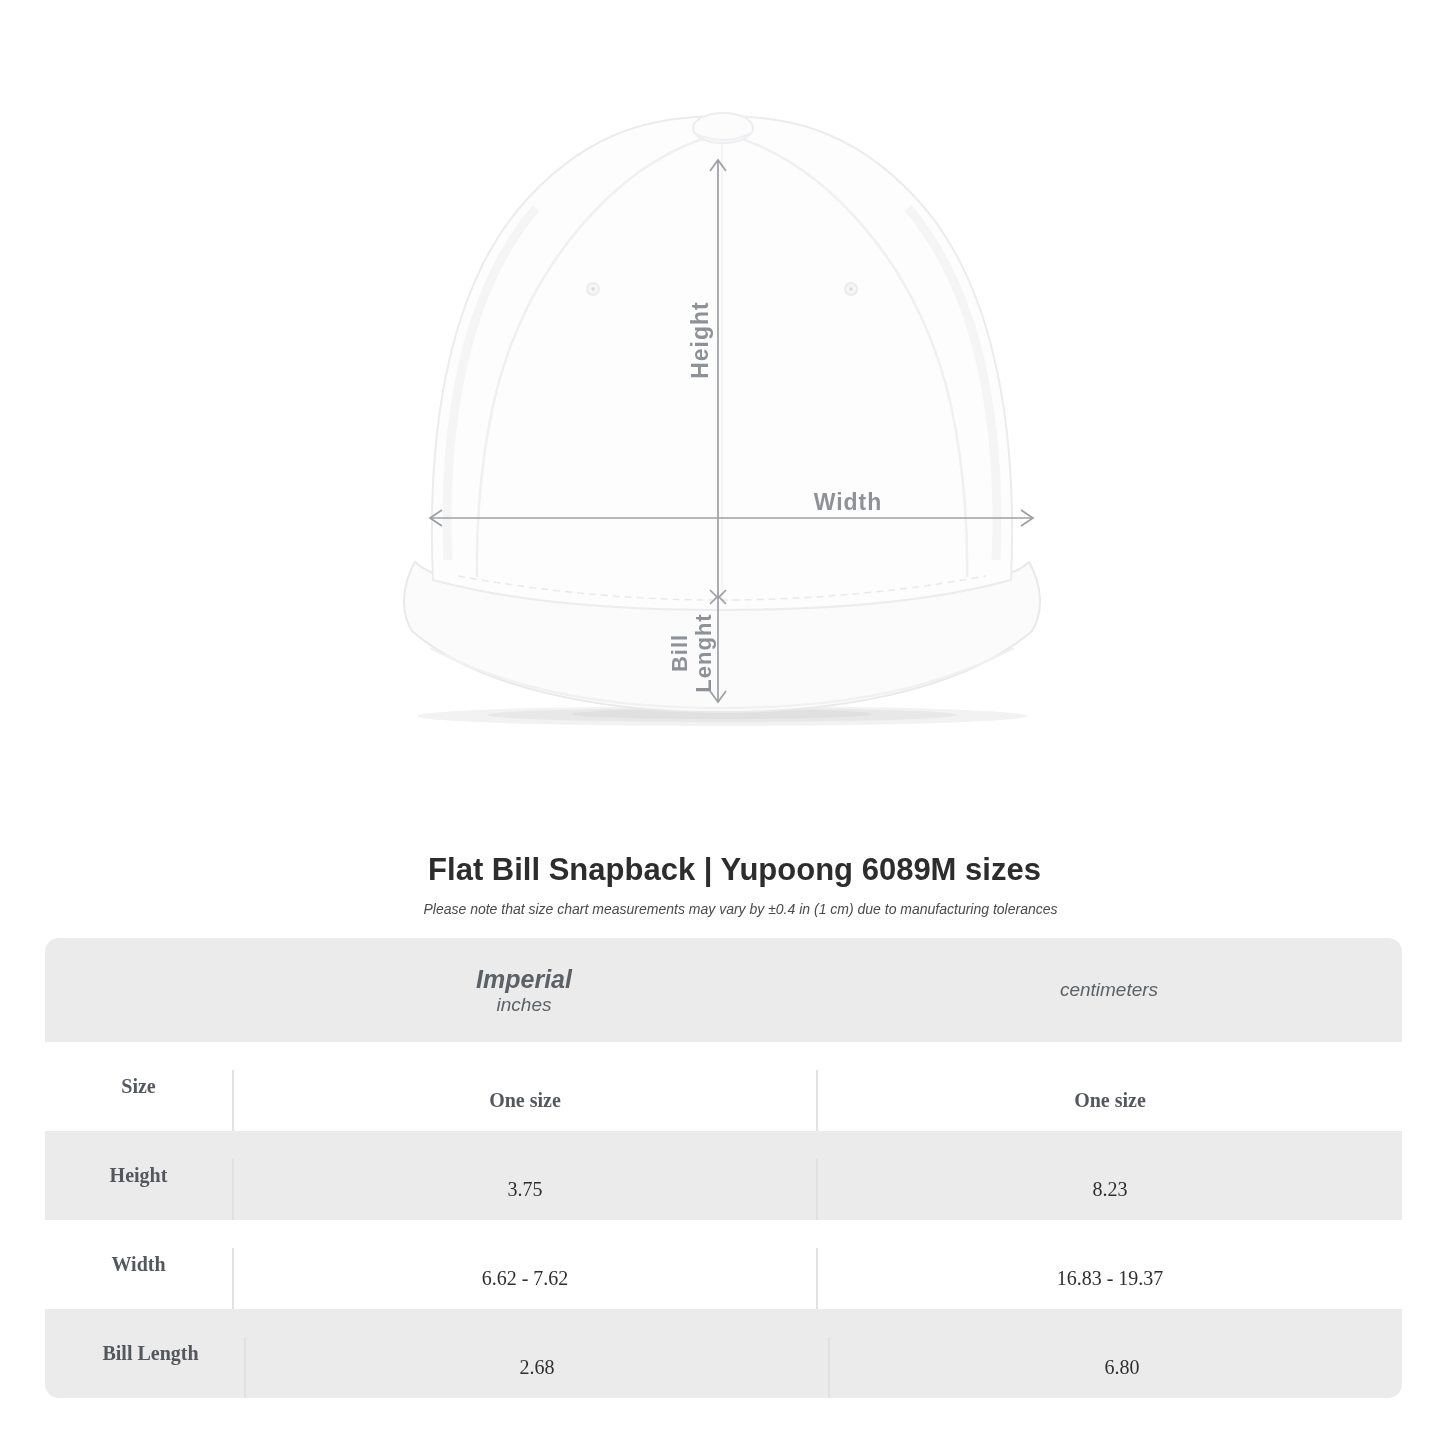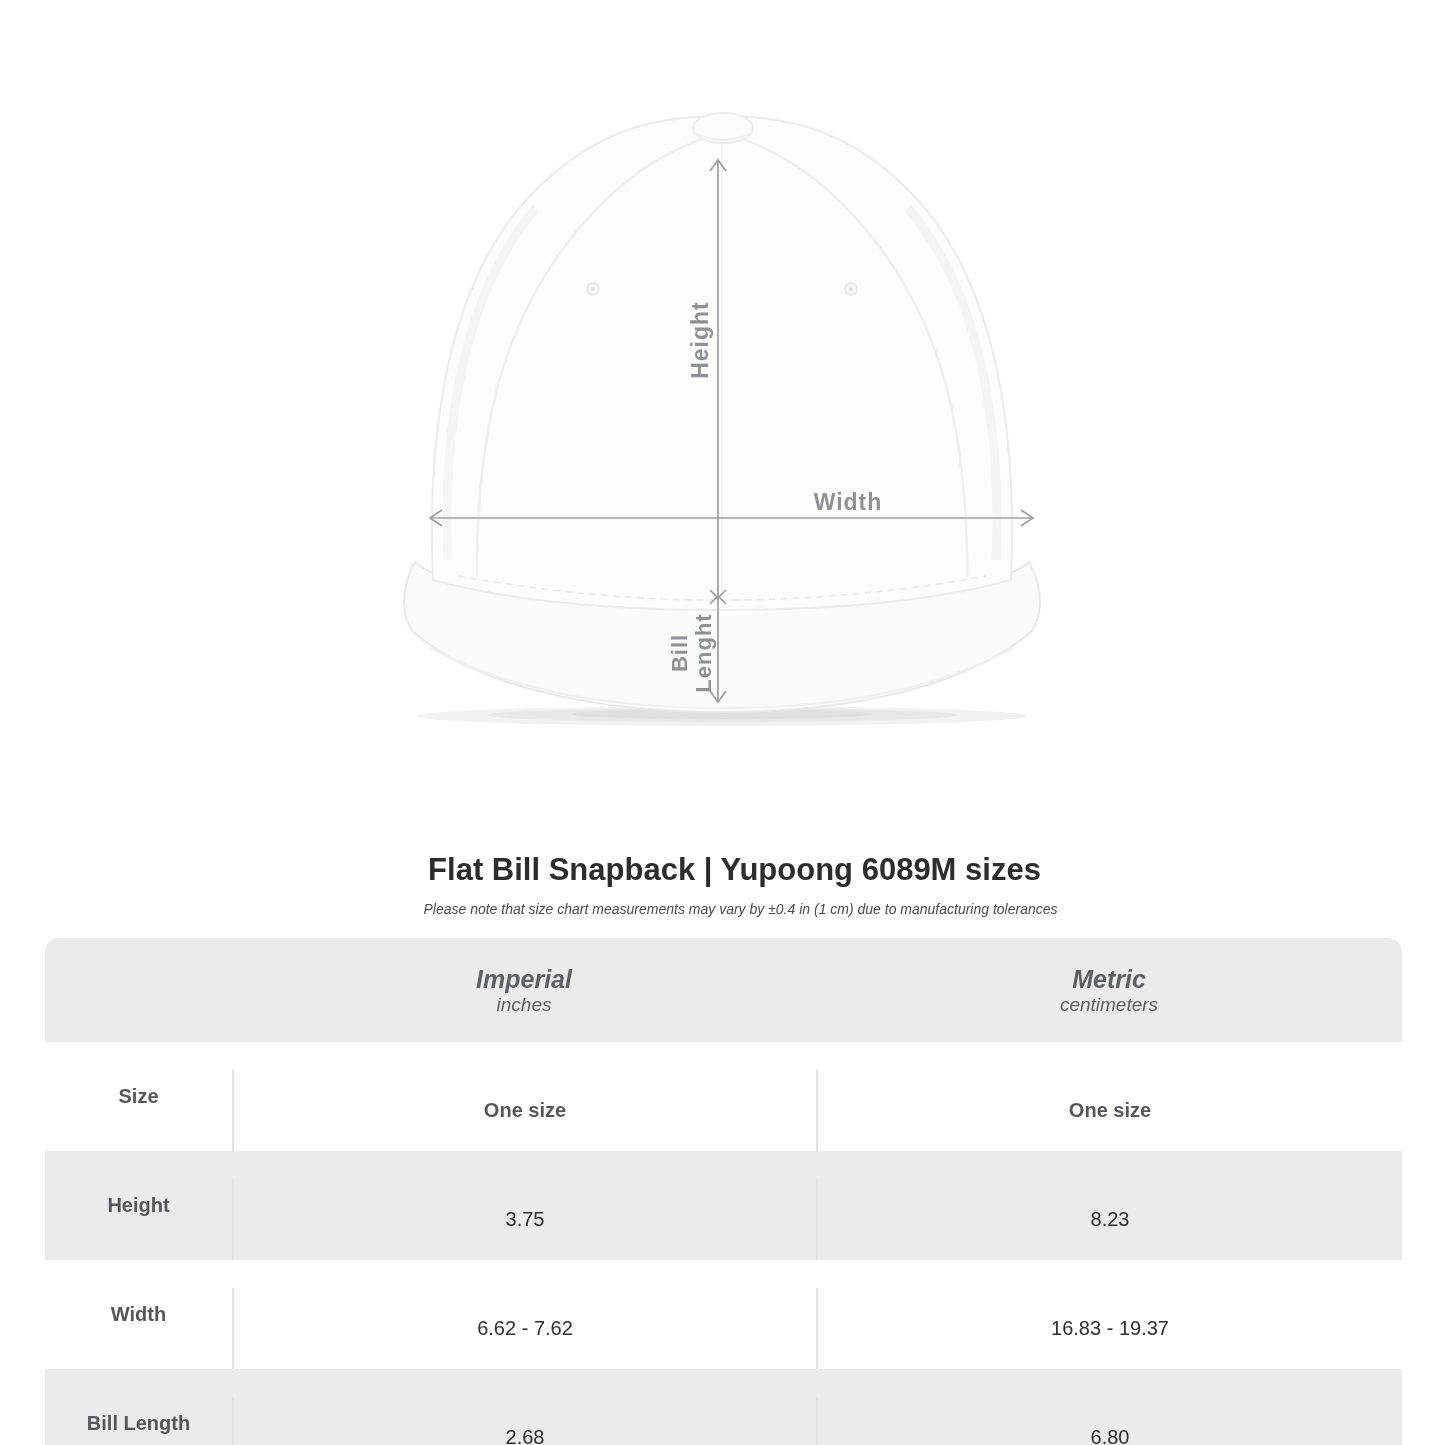--- a/index.html
+++ b/index.html
@@ -30,23 +30,23 @@
   }
   
   .size-table{position:absolute;left:45px;top:938px;width:1357px;}
   .thead{
     height:104px;background:var(--stripe,#ebebeb);border-radius:14px 14px 0 0;
     display:grid;grid-template-columns:187px 584px 586px;align-items:center;
   }
   .thead-cell{text-align:center;color:var(--header-text,#5c6165);}
   .thead-cell .h-main{font-size:25px;font-weight:bold;font-style:italic;line-height:1.2;}
   .thead-cell .h-sub{font-size:19px;font-style:italic;line-height:1.2;}
-  .trow{display:grid;grid-template-columns:187px 584px 586px;height:109px;}
+  .trow{display:grid;grid-template-columns:187px 584px 586px;height:89px;font-family:Liberation Serif, serif;}
   .trow.alt{background:var(--stripe,#ebebeb);}
-  .trow.last{border-radius:0 0 14px 14px;overflow:hidden;}
+  .trow.last{border-radius:0 0 14px 14px;overflow:hidden;padding-left:12px;}
   .tcell{display:flex;align-items:center;justify-content:center;font-size:20px;}
   .tcell.val{border-left:2px solid var(--separator,#e2e2e2);color:var(--value-color,#2f2f2f);margin-top:28px;}
   .tcell.rlabel{font-weight:bold;color:var(--label-color,#54585d);}
   .trow.onesize .tcell.val{font-weight:bold;color:var(--label-color,#54585d);}
 </style>
 </head>
 <body>
 
 <div class="page">
 
@@ -131,21 +131,20 @@
 
   <div class="size-table">
 
     <div class="thead">
       <div class="thead-cell"></div>
       <div class="thead-cell">
         <div class="h-main">Imperial</div>
         <div class="h-sub">inches</div>
       </div>
       <div class="thead-cell">
-        <div class="h-main">Metric</div>
         <div class="h-sub">centimeters</div>
       </div>
     </div>
 
     <div class="trow onesize">
       <div class="tcell rlabel">Size</div>
       <div class="tcell val">One size</div>
       <div class="tcell val">One size</div>
     </div>
 

